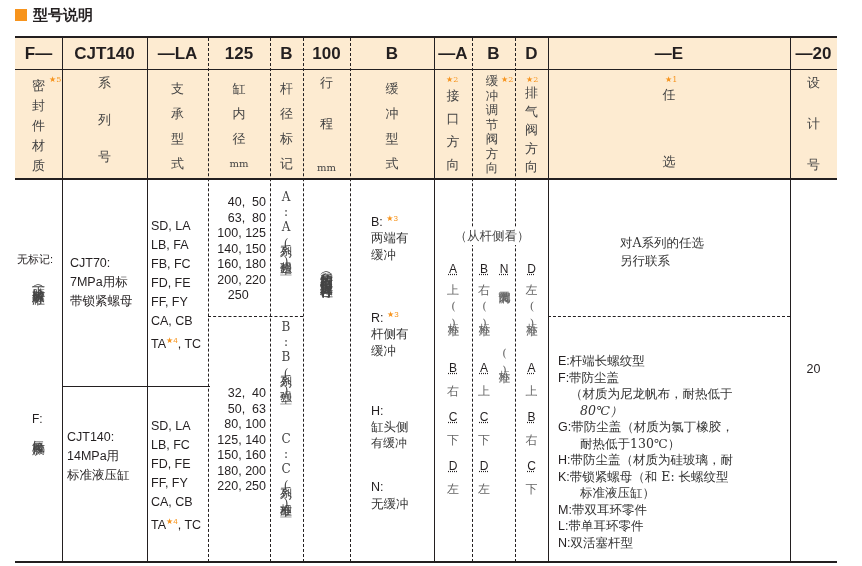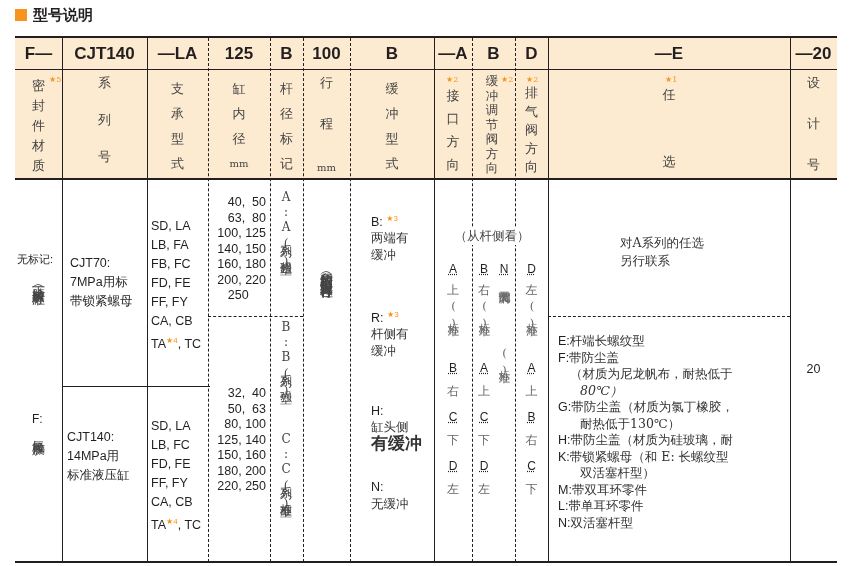--- a/index.html
+++ b/index.html
@@ -31,21 +31,21 @@
     position: absolute; display: flex; flex-direction: column; align-items: center;
     font-size: 13px; color: #444; line-height: 1.15;
   }
   .star { color: #f7941d; font-size: 8px; position: absolute; }
   .sans { font-family: "Liberation Sans", "DejaVu Sans", sans-serif; }
   .mm { font-size: 10px; }
   .nums { font-family: "Liberation Sans", "DejaVu Sans", sans-serif; font-size: 12.5px; line-height: 15.5px; text-align: right; color:#231f20; white-space: pre; }
   .lst { font-family: "Liberation Sans", "DejaVu Sans", sans-serif; font-size: 12.5px; line-height: 19px; color:#231f20; }
   .vert { writing-mode: vertical-rl; text-orientation: upright; font-size: 13px; color:#444; letter-spacing: 1px; }
   .small-dir { font-size: 12px; color: #666; }
-  .eopt { font-size: 12.5px; line-height: 16.5px; color: #333; }
+  .eopt { font-size: 12.5px; line-height: 16.5px; color: #333; margin-top: 20px; }
   .eopt .k { font-family: "Liberation Sans", "DejaVu Sans", sans-serif; color:#231f20; }
 </style>
 </head>
 <body>
 
 <div class="title">
   <div class="sq"></div>
   <span class="txt">型号说明</span>
 </div>
 
@@ -237,21 +237,21 @@
     <div style="font-size:12.5px;line-height:17px;">缓冲</div>
   </div>
   <div class="abs" style="left:371px;top:310px;">
     <div class="sans" style="font-size:12.5px;color:#231f20;"><span>R:</span> <sup style="color:#f7941d;font-size:8px;">★3</sup></div>
     <div style="font-size:12.5px;line-height:17px;">杆侧有</div>
     <div style="font-size:12.5px;line-height:17px;">缓冲</div>
   </div>
   <div class="abs" style="left:371px;top:404px;">
     <div class="sans" style="font-size:12.5px;color:#231f20;">H:</div>
     <div style="font-size:12.5px;line-height:17px;">缸头侧</div>
-    <div style="font-size:17px;line-height:17px;font-weight:bold;">有缓冲</div>
+    <div style="font-size:12px;line-height:17px;">有缓冲</div>
   </div>
   <div class="abs" style="left:371px;top:480px;">
     <div class="sans" style="font-size:12.5px;color:#231f20;">N:</div>
     <div style="font-size:12.5px;line-height:20px;text-align:right;">无缓冲</div>
   </div>
 
   <div class="abs" style="left:436px;top:228px;width:112px;text-align:center;font-size:12.5px;color:#444;background:#fff;">（从杆侧看）</div>
 
   <div class="abs" style="left:434px;top:262px;width:38px;display:flex;flex-direction:column;align-items:center;">
     <span class="sans" style="font-size:12px;color:#231f20;text-decoration:underline dotted;">A</span>
@@ -301,20 +301,20 @@
   </div>
   <div class="abs eopt" style="left:558px;top:333px;width:228px;">
     <div><span class="k">E:</span><span>杆端长螺纹型</span></div>
     <div><span class="k">F:</span><span>带防尘盖</span></div>
     <div style="padding-left:12px;"><span>（材质为尼龙帆布，耐热低于</span></div>
     <div style="padding-left:22px;font-style:italic;"><span>80℃）</span></div>
     <div><span class="k">G:</span><span>带防尘盖（材质为氯丁橡胶，</span></div>
     <div style="padding-left:22px;"><span>耐热低于130℃）</span></div>
     <div><span class="k">H:</span><span>带防尘盖（材质为硅玻璃，耐</span></div>
     <div><span class="k">K:</span><span>带锁紧螺母（和 E: 长螺纹型</span></div>
-    <div style="padding-left:22px;"><span>双活塞杆型）</span></div>
+    <div style="padding-left:22px;"><span>标准液压缸）</span></div>
     <div><span class="k">M:</span><span>带双耳环零件</span></div>
     <div><span class="k">L:</span><span>带单耳环零件</span></div>
     <div><span class="k">N:</span><span>双活塞杆型</span></div>
   </div>
 
   <div class="abs sans" style="left:790px;width:47px;top:362px;text-align:center;font-size:12.5px;color:#231f20;">20</div>
 </div>
 
 </body></html>

